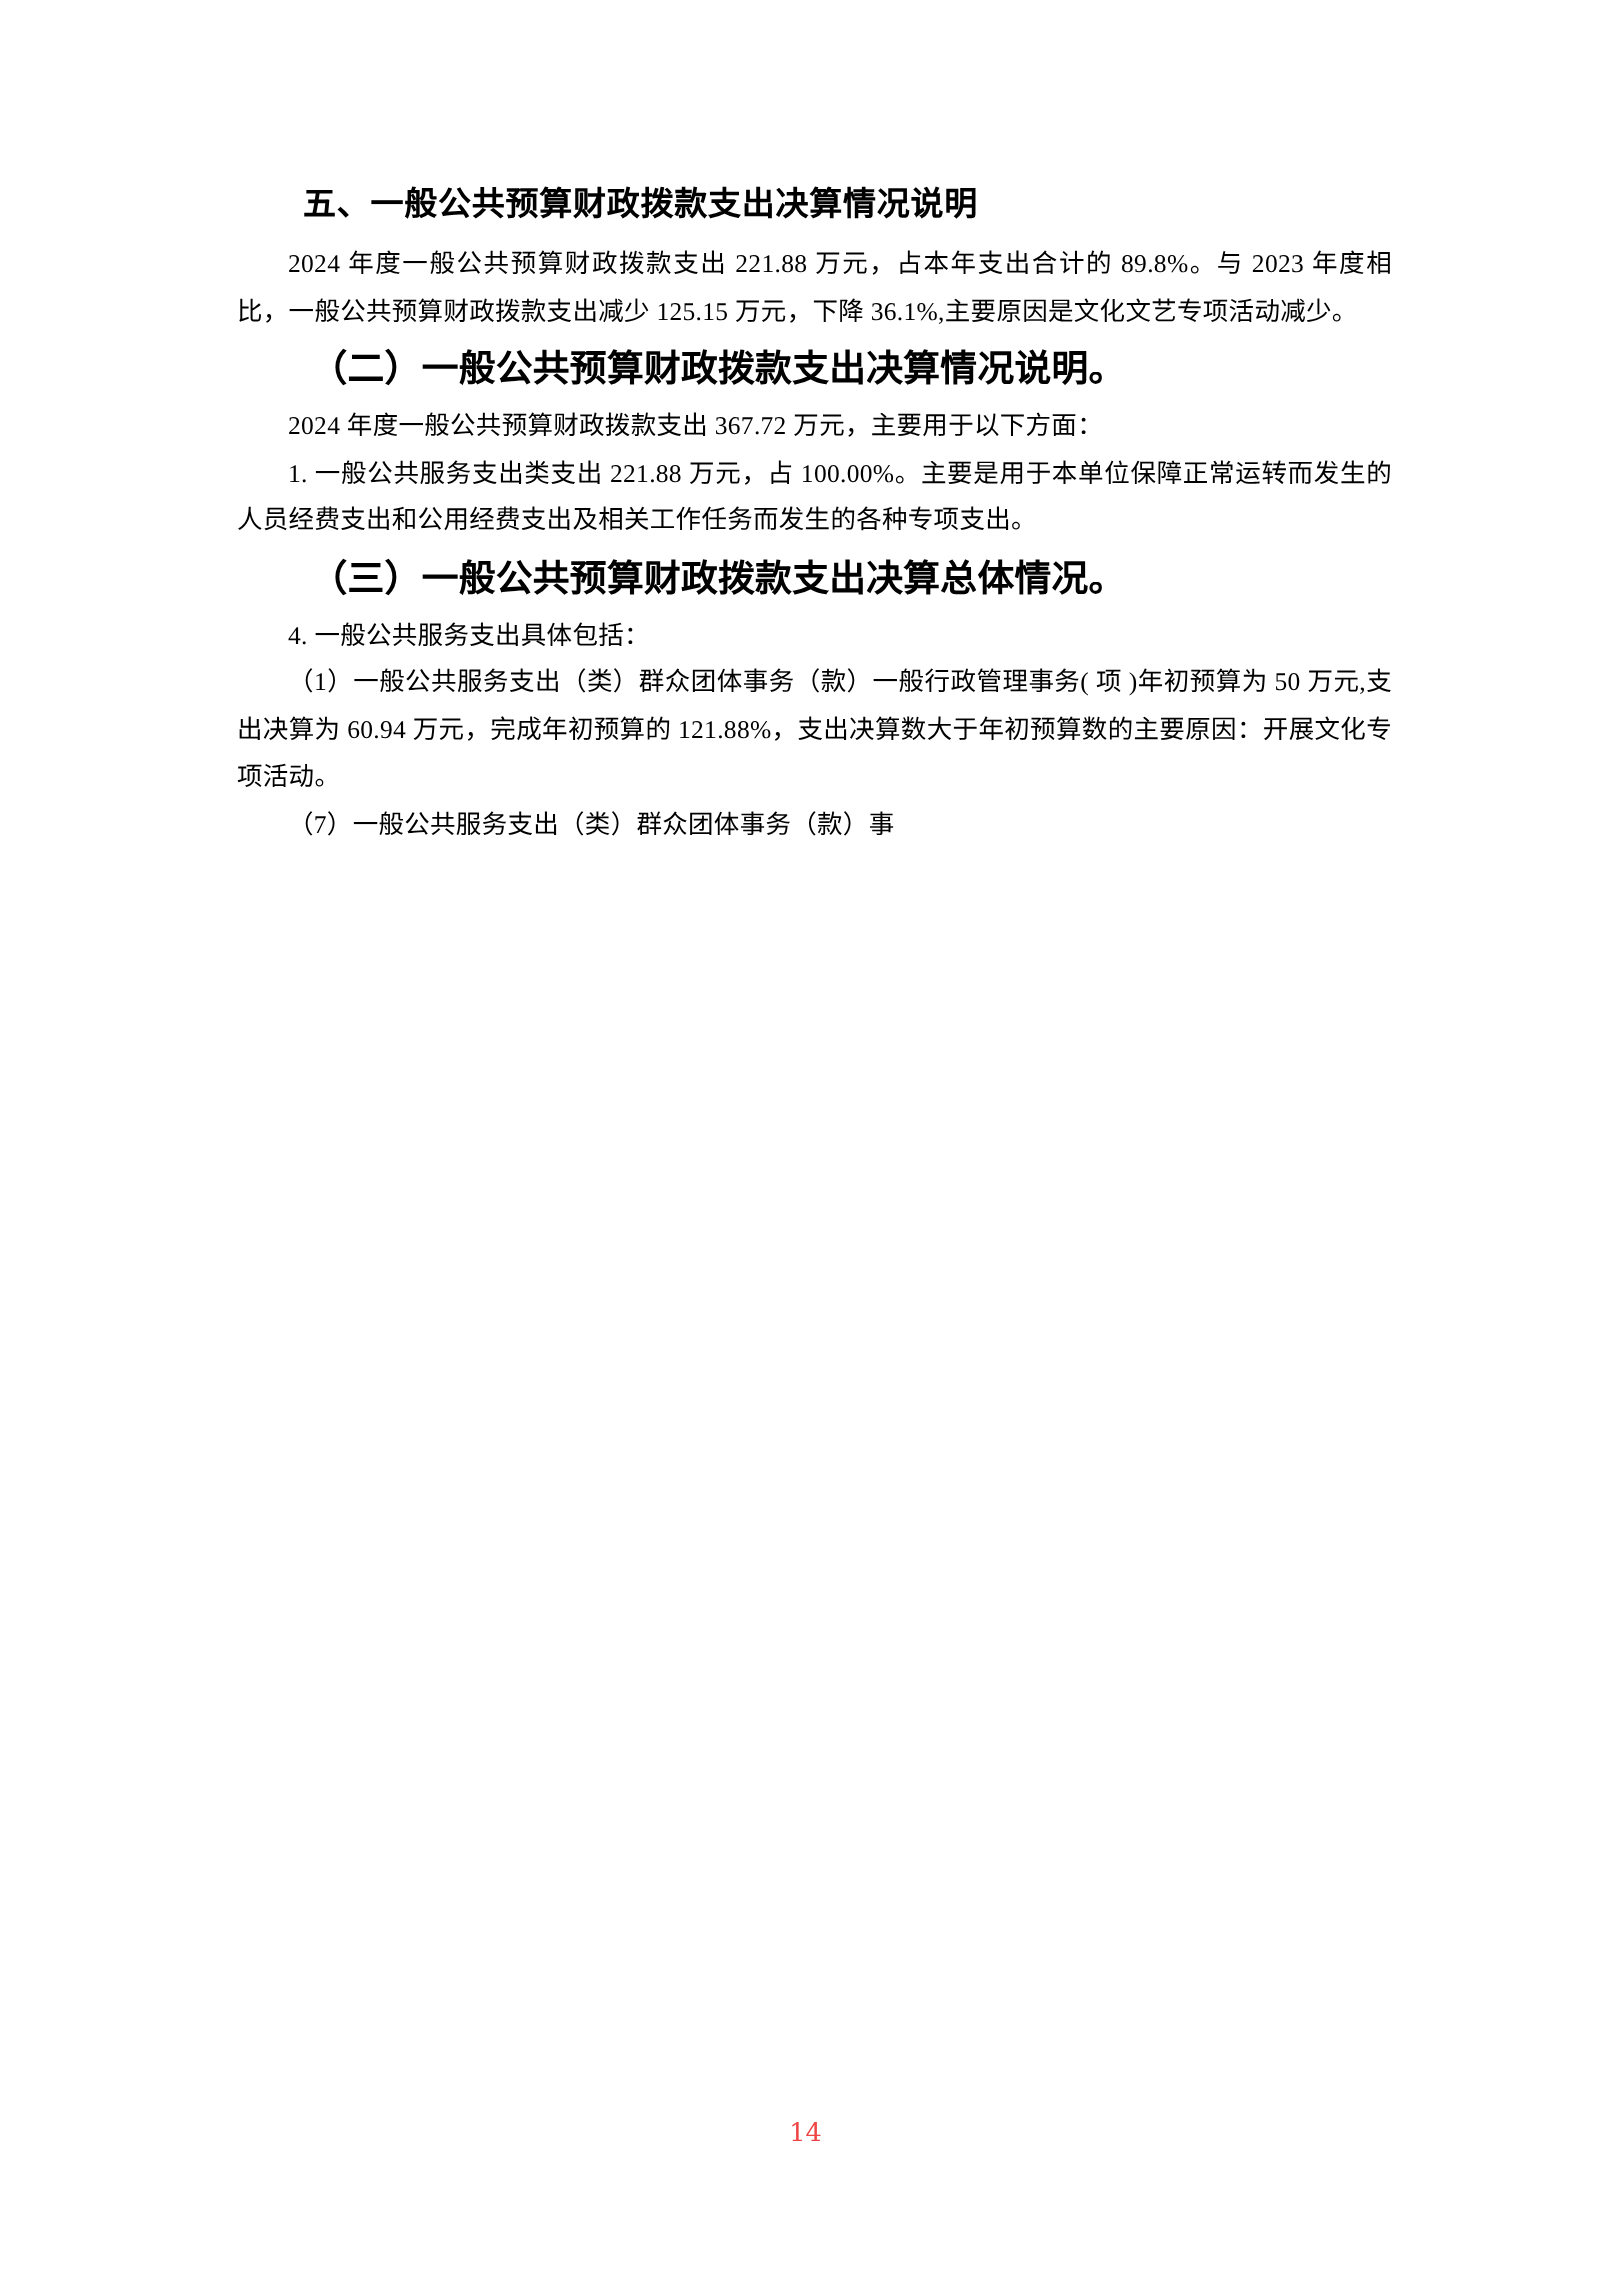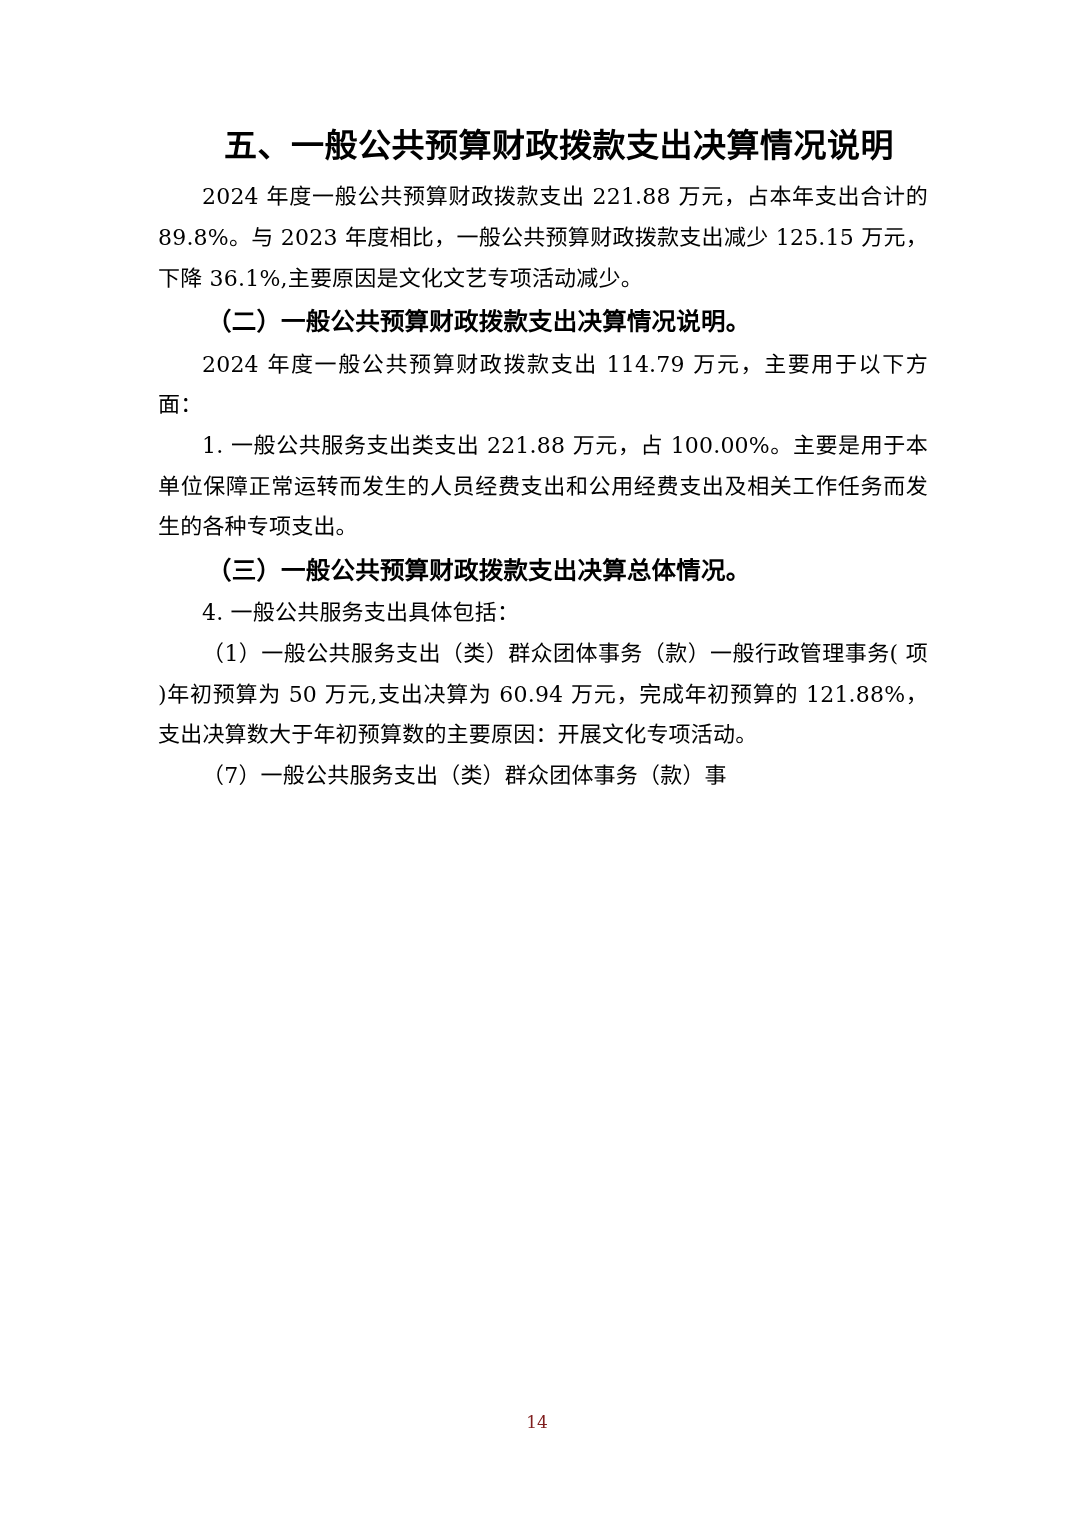--- a/index.html
+++ b/index.html
@@ -22,71 +22,72 @@
     width: 1074px;
     height: 1520px;
     box-sizing: border-box;
     padding: 120px 150px 40px 158px;
   }
   .doc-body {
     width: 770px;
   }
   h1.section-heading {
     font-family: "DejaVu Sans", "Liberation Sans", sans-serif;
-    font-size: 33px;
+    font-size: 22px;
     font-weight: bold;
     letter-spacing: 0.5px;
     margin: 0 0 6px 0;
     padding: 0;
     text-indent: 2em;
     line-height: 1.55;
   }
   p.para {
-    font-size: 22px;
+    font-size: 17px;
     line-height: 1.85;
     margin: 0;
     padding: 0;
     text-indent: 2em;
     text-align: justify;
     text-justify: inter-ideograph;
     letter-spacing: 0.2px;
+    font-family: Liberation Serif, serif;
   }
   p.para.bold-head {
     font-family: "DejaVu Sans", "Liberation Sans", sans-serif;
     font-weight: bold;
     font-size: 24.5px;
   }
   p.para.justify-spread {
     text-align: justify;
   }
   .page-number {
     position: absolute;
     left: 0;
     right: 0;
     bottom: 88px;
     text-align: center;
     font-size: 17px;
     font-family: "DejaVu Serif", "Liberation Serif", serif;
-    color: #7f1d1d;
+    color: #ef4444;
   }
 </style>
 </head>
 <body>
 
 <div class="page">
   <div class="doc-body">
 
     <h1 class="section-heading">五、一般公共预算财政拨款支出决算情况说明</h1>
 
 
     <p class="para justify-spread">2024 年度一般公共预算财政拨款支出 221.88 万元，占本年支出合计的 89.8%。与 2023 年度相比，一般公共预算财政拨款支出减少 125.15 万元，下降 36.1%,主要原因是文化文艺专项活动减少。</p>
 
     <p class="para bold-head">（二）一般公共预算财政拨款支出决算情况说明。</p>
 
-    <p class="para justify-spread">2024 年度一般公共预算财政拨款支出 114.79 万元，主要用于以下方面：</p>
+    <p class="para justify-spread">2024 年度一般公共预算财政拨款支出 367.72 万元，主要用于以下方面：</p>
 
     <p class="para justify-spread">1. 一般公共服务支出类支出 221.88 万元，占 100.00%。主要是用于本单位保障正常运转而发生的人员经费支出和公用经费支出及相关工作任务而发生的各种专项支出。</p>
 
     <p class="para bold-head">（三）一般公共预算财政拨款支出决算总体情况。</p>
 
 
     <p class="para">4. 一般公共服务支出具体包括：</p>
 
     <p class="para justify-spread">（1）一般公共服务支出（类）群众团体事务（款）一般行政管理事务( 项 )年初预算为 50 万元,支出决算为 60.94 万元，完成年初预算的 121.88%，支出决算数大于年初预算数的主要原因：开展文化专项活动。</p>
 

